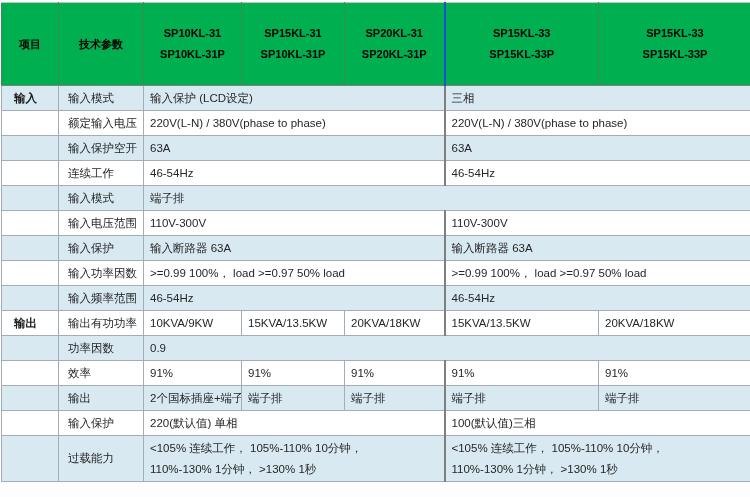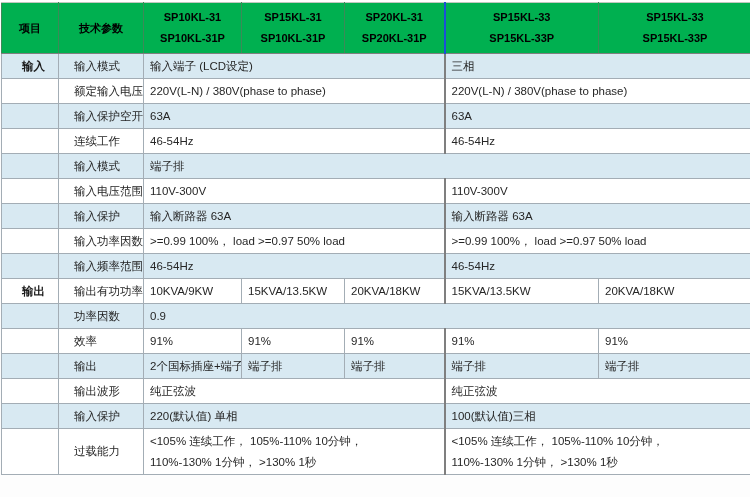--- a/index.html
+++ b/index.html
@@ -15,36 +15,36 @@
     font-size:11.5px;
   }
   col.c0{width:57px}col.c1{width:85px}col.c2{width:98px}
   col.c3{width:103px}col.c4{width:100px}col.c5{width:154px}col.c6{width:153px}
 
   thead th{
     background:#00B050;color:#000;font-weight:bold;font-size:11px;
     border-right:1px solid #3c8a58;border-left:1px solid #3c8a58;
     border-bottom:1px solid #7f7f7f;border-top:1px solid #bfc9bf;
     height:50px;text-align:center;vertical-align:middle;
-    white-space:pre-line;line-height:21px;padding:0 2px;
+    white-space:pre-line;line-height:21px;padding:16px 2px;
   }
   thead th.gdiv{border-right:2px solid #1d4ed8;}
 
   tbody td{
     border-right:1px solid #a3adb5;border-bottom:1px solid #a3adb5;
     border-left:1px solid #a3adb5;
     height:22px;padding:1px 6px;vertical-align:middle;
     overflow:hidden;white-space:nowrap;
   }
   tbody tr{height:23px;}
   tbody tr.tall{height:46px;}
   tbody tr:nth-child(odd) td{background:#D8E9F2;}
   tbody tr:nth-child(even) td{background:#ffffff;}
-  td.item{font-weight:bold;padding-left:20px;color:#1a1a1a;}
-  td.label{padding-left:15px;color:#1f1f1f;}
+  td.item{font-weight:bold;padding-left:12px;color:#1a1a1a;}
+  td.label{padding-left:9px;color:#1f1f1f;}
   td.gdiv{border-right:2px solid #7f7f7f;}
   td.ml{white-space:pre-line;line-height:21px;}
 </style>
 </head>
 <body>
 
 <div class="page">
 <table class="spec">
   <colgroup>
     <col class="c0">
@@ -68,21 +68,21 @@
       <th>SP15KL-33
 SP15KL-33P</th>
       <th>SP15KL-33
 SP15KL-33P</th>
     </tr>
   </thead>
   <tbody>
     <tr>
       <td class="item">输入</td>
       <td class="label">输入模式</td>
-      <td class="gdiv" colspan="3">输入端子 (LCD设定)</td>
+      <td class="gdiv" colspan="3">输入保护 (LCD设定)</td>
       <td colspan="2">三相</td>
     </tr>
     <tr>
       <td class="item"></td>
       <td class="label">额定输入电压</td>
       <td class="gdiv" colspan="3">220V(L-N) / 380V(phase to phase)</td>
       <td colspan="2">220V(L-N) / 380V(phase to phase)</td>
     </tr>
     <tr>
       <td class="item"></td>
@@ -152,26 +152,20 @@
       <td class="item"></td>
       <td class="label">输出</td>
       <td>2个国标插座+端子</td>
       <td>端子排</td>
       <td class="gdiv">端子排</td>
       <td>端子排</td>
       <td>端子排</td>
     </tr>
     <tr>
       <td class="item"></td>
-      <td class="label">输出波形</td>
-      <td class="gdiv" colspan="3">纯正弦波</td>
-      <td colspan="2">纯正弦波</td>
-    </tr>
-    <tr>
-      <td class="item"></td>
       <td class="label">输入保护</td>
       <td class="gdiv" colspan="3">220(默认值) 单相</td>
       <td colspan="2">100(默认值)三相</td>
     </tr>
     <tr class="tall">
       <td class="item"></td>
       <td class="label">过载能力</td>
       <td class="gdiv ml" colspan="3">&lt;105% 连续工作， 105%-110% 10分钟，
 110%-130% 1分钟， &gt;130% 1秒</td>
       <td class="ml" colspan="2">&lt;105% 连续工作， 105%-110% 10分钟，

